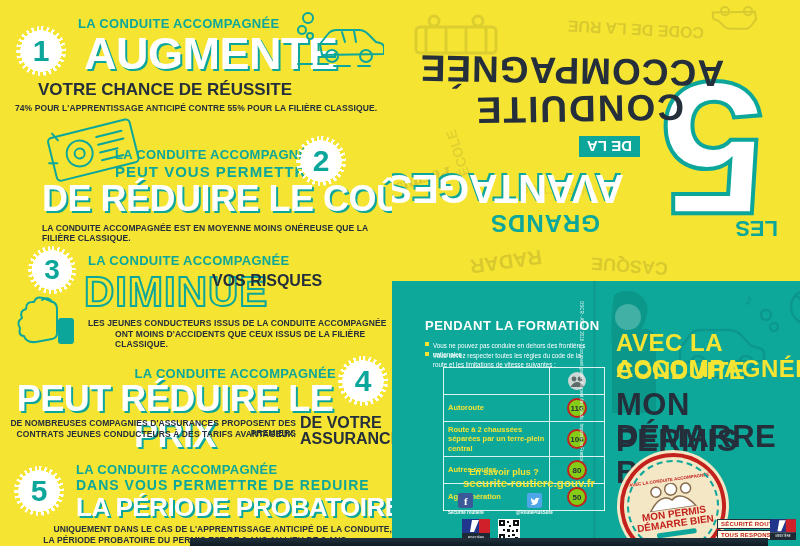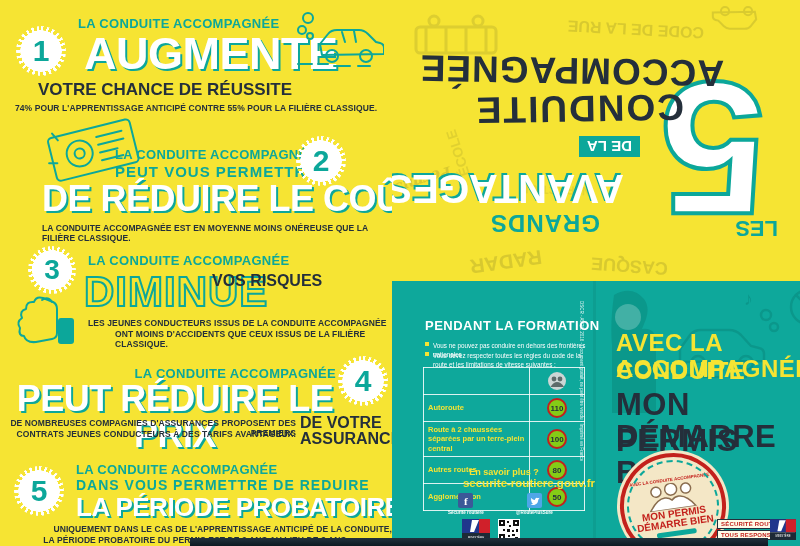--- a/index.html
+++ b/index.html
@@ -21,21 +21,21 @@
     color:var(--teal);font-weight:bold;}
   .doodle{stroke:var(--teal);fill:none;stroke-width:2;stroke-linecap:round;stroke-linejoin:round;}
   
   #cover{position:absolute;left:392px;top:0;width:408px;height:281px;background:var(--yellow);overflow:hidden;}
   #cover-inner{position:absolute;inset:0;transform:rotate(180deg);}
   .cdoodle{color:var(--yellow-doodle);font-weight:bold;opacity:.85;white-space:nowrap;}
   .cover-five{color:#fff;font-weight:bold;-webkit-text-stroke:4px var(--teal);line-height:.85;}
   
   #tealzone{position:absolute;left:392px;top:281px;width:408px;height:265px;background:var(--teal-bg);overflow:hidden;}
   .tdoodle{stroke:var(--teal-doodle);fill:none;stroke-width:2.5;stroke-linecap:round;opacity:.9;}
-  .rem-table{border-collapse:collapse;width:162px;}
+  .rem-table{border-collapse:collapse;width:162px;margin-left:20px;}
   .rem-table td{border:1px solid rgba(255,255,255,.85);padding:3px 4px;vertical-align:middle;}
   .rem-label{color:var(--yellow);font-weight:bold;font-size:7.5px;line-height:1.25;width:106px;}
   .sign{width:20px;height:20px;border-radius:50%;background:#84cc16;border:2.5px solid var(--red);
     color:var(--navy);font-weight:bold;font-size:8px;display:flex;align-items:center;justify-content:center;margin:0 auto;}
   .bullet-row{display:flex;gap:4px;color:#fff;font-size:6.3px;line-height:1.5;width:165px;}
   .bullet-sq{width:4px;height:4px;background:var(--yellow);margin-top:1px;flex:none;}
   .soc-ic{width:15px;height:15px;border-radius:2px;display:flex;align-items:center;justify-content:center;color:#fff;font-weight:bold;font-size:11px;font-family:"Liberation Serif",serif;}
   .soc-label{color:#fff;font-size:4.5px;font-weight:bold;text-align:center;margin-top:2px;}
   .srbadge{background:#fdfbe8;border:1px solid var(--navy);color:var(--red);font-weight:bold;font-size:6px;
     padding:1px 3px;letter-spacing:.2px;white-space:nowrap;}

